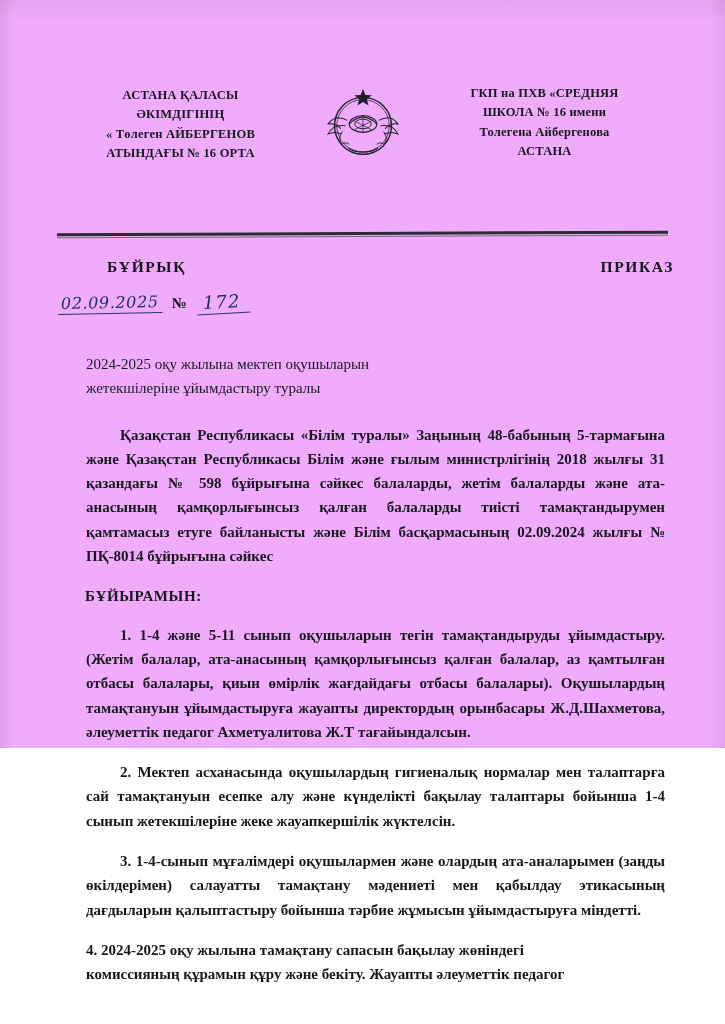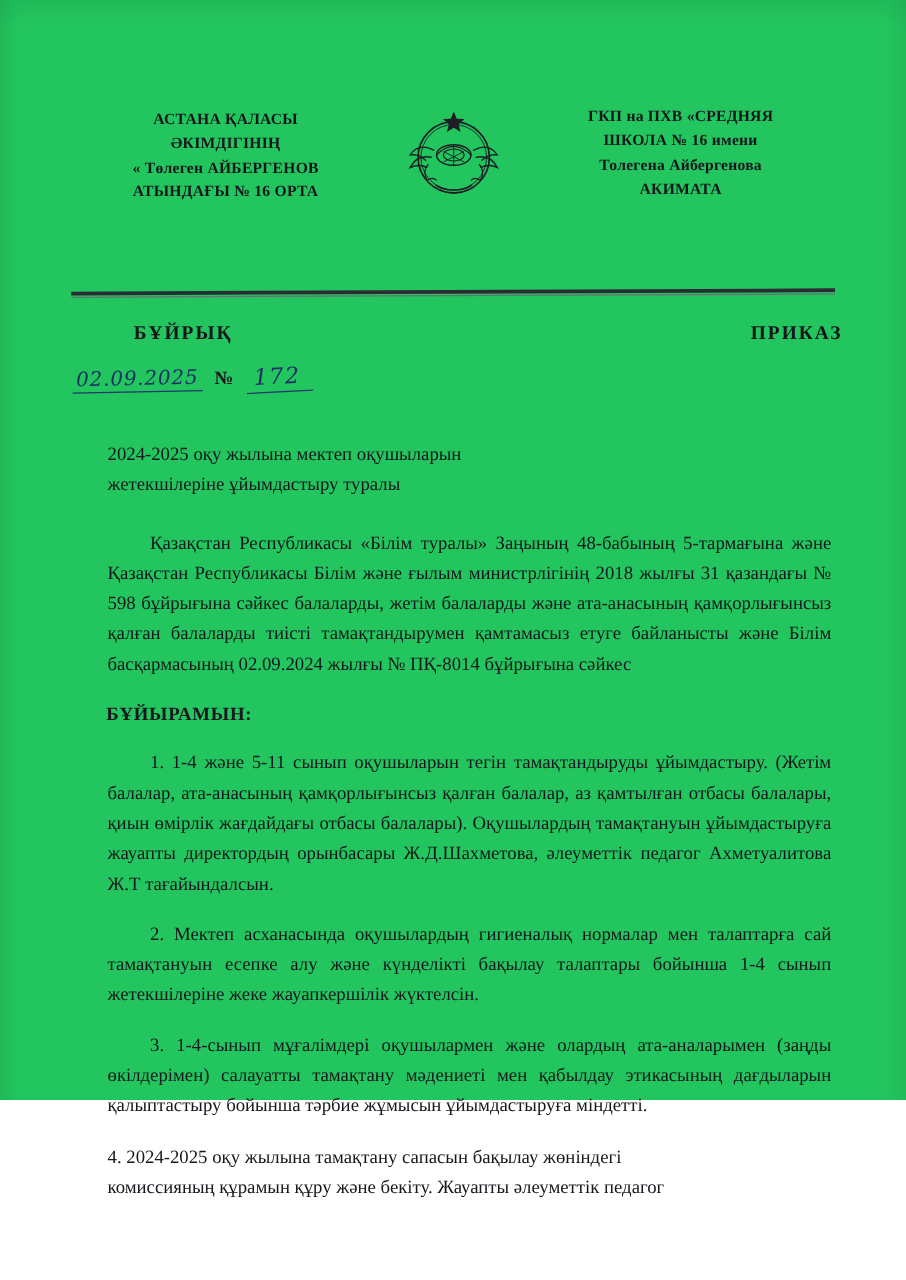--- a/index.html
+++ b/index.html
@@ -11,22 +11,22 @@
     width: 725px;
     height: 1024px;
     font-family: "Liberation Serif", serif;
     color: #1a1a22;
     position: relative;
     overflow: hidden;
   }
   .page {
     position: relative;
     width: 725px;
-    height: 880px;
-    background: #22c55e;
+    height: 748px;
+    background: #f0abfc;
     box-sizing: border-box;
   }
 
   
   .letterhead {
     display: flex;
     align-items: flex-start;
     justify-content: center;
     padding: 78px 40px 0 40px;
     gap: 10px;
@@ -140,20 +140,21 @@
   .subject {
     text-align: left;
     margin-bottom: 22px;
   }
   .subject div { white-space: nowrap; }
 
   p.para {
     margin: 4px 0 16px 0;
     text-align: justify;
     text-justify: inter-word;
+    font-weight: bold;
   }
   p.para.indent { text-indent: 34px; }
   .order-word {
     font-weight: bold;
     letter-spacing: 0.6px;
     display: block;
     margin: 2px 0 14px -1px;
   }
   .lastpara {
     text-align: left;
@@ -216,21 +217,21 @@
             <path d="M38 80 C44 84 56 84 62 80" stroke-width="0.9"></path>
           </g>
         </svg>
       </div>
     </div>
 
     <div class="lh-block right">
       <div>ГКП на ПХВ «СРЕДНЯЯ</div>
       <div>ШКОЛА № 16 имени</div>
       <div>Толегена Айбергенова</div>
-      <div>АКИМАТА</div>
+      <div>АСТАНА</div>
     </div>
   </div>
 
   <div class="rule"></div>
 
   <div class="title-row">
     <div class="title-kz">БҰЙРЫҚ</div>
     <div class="title-ru">ПРИКАЗ</div>
   </div>
 

